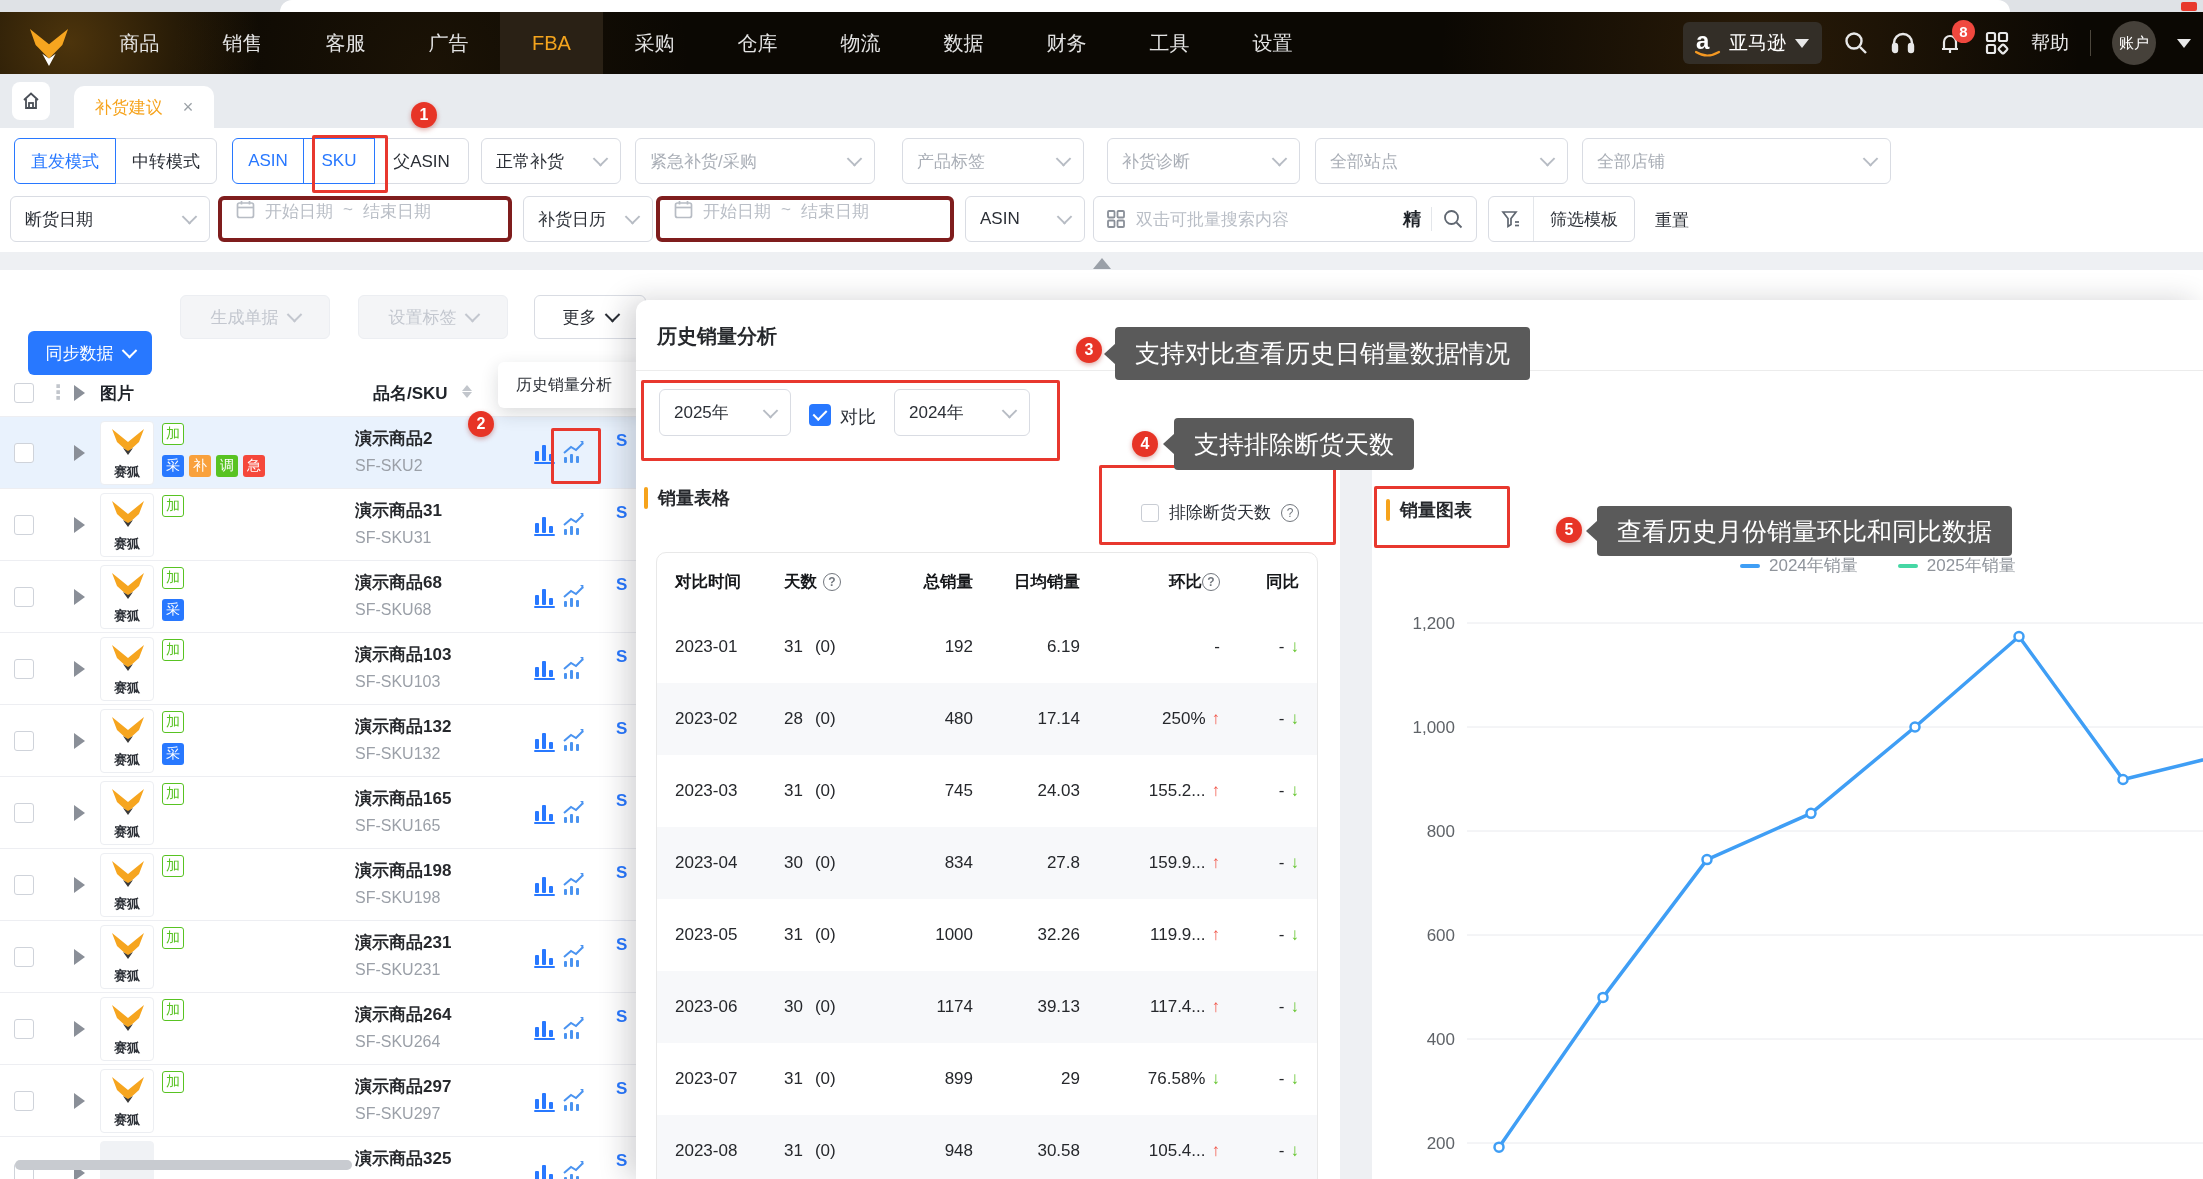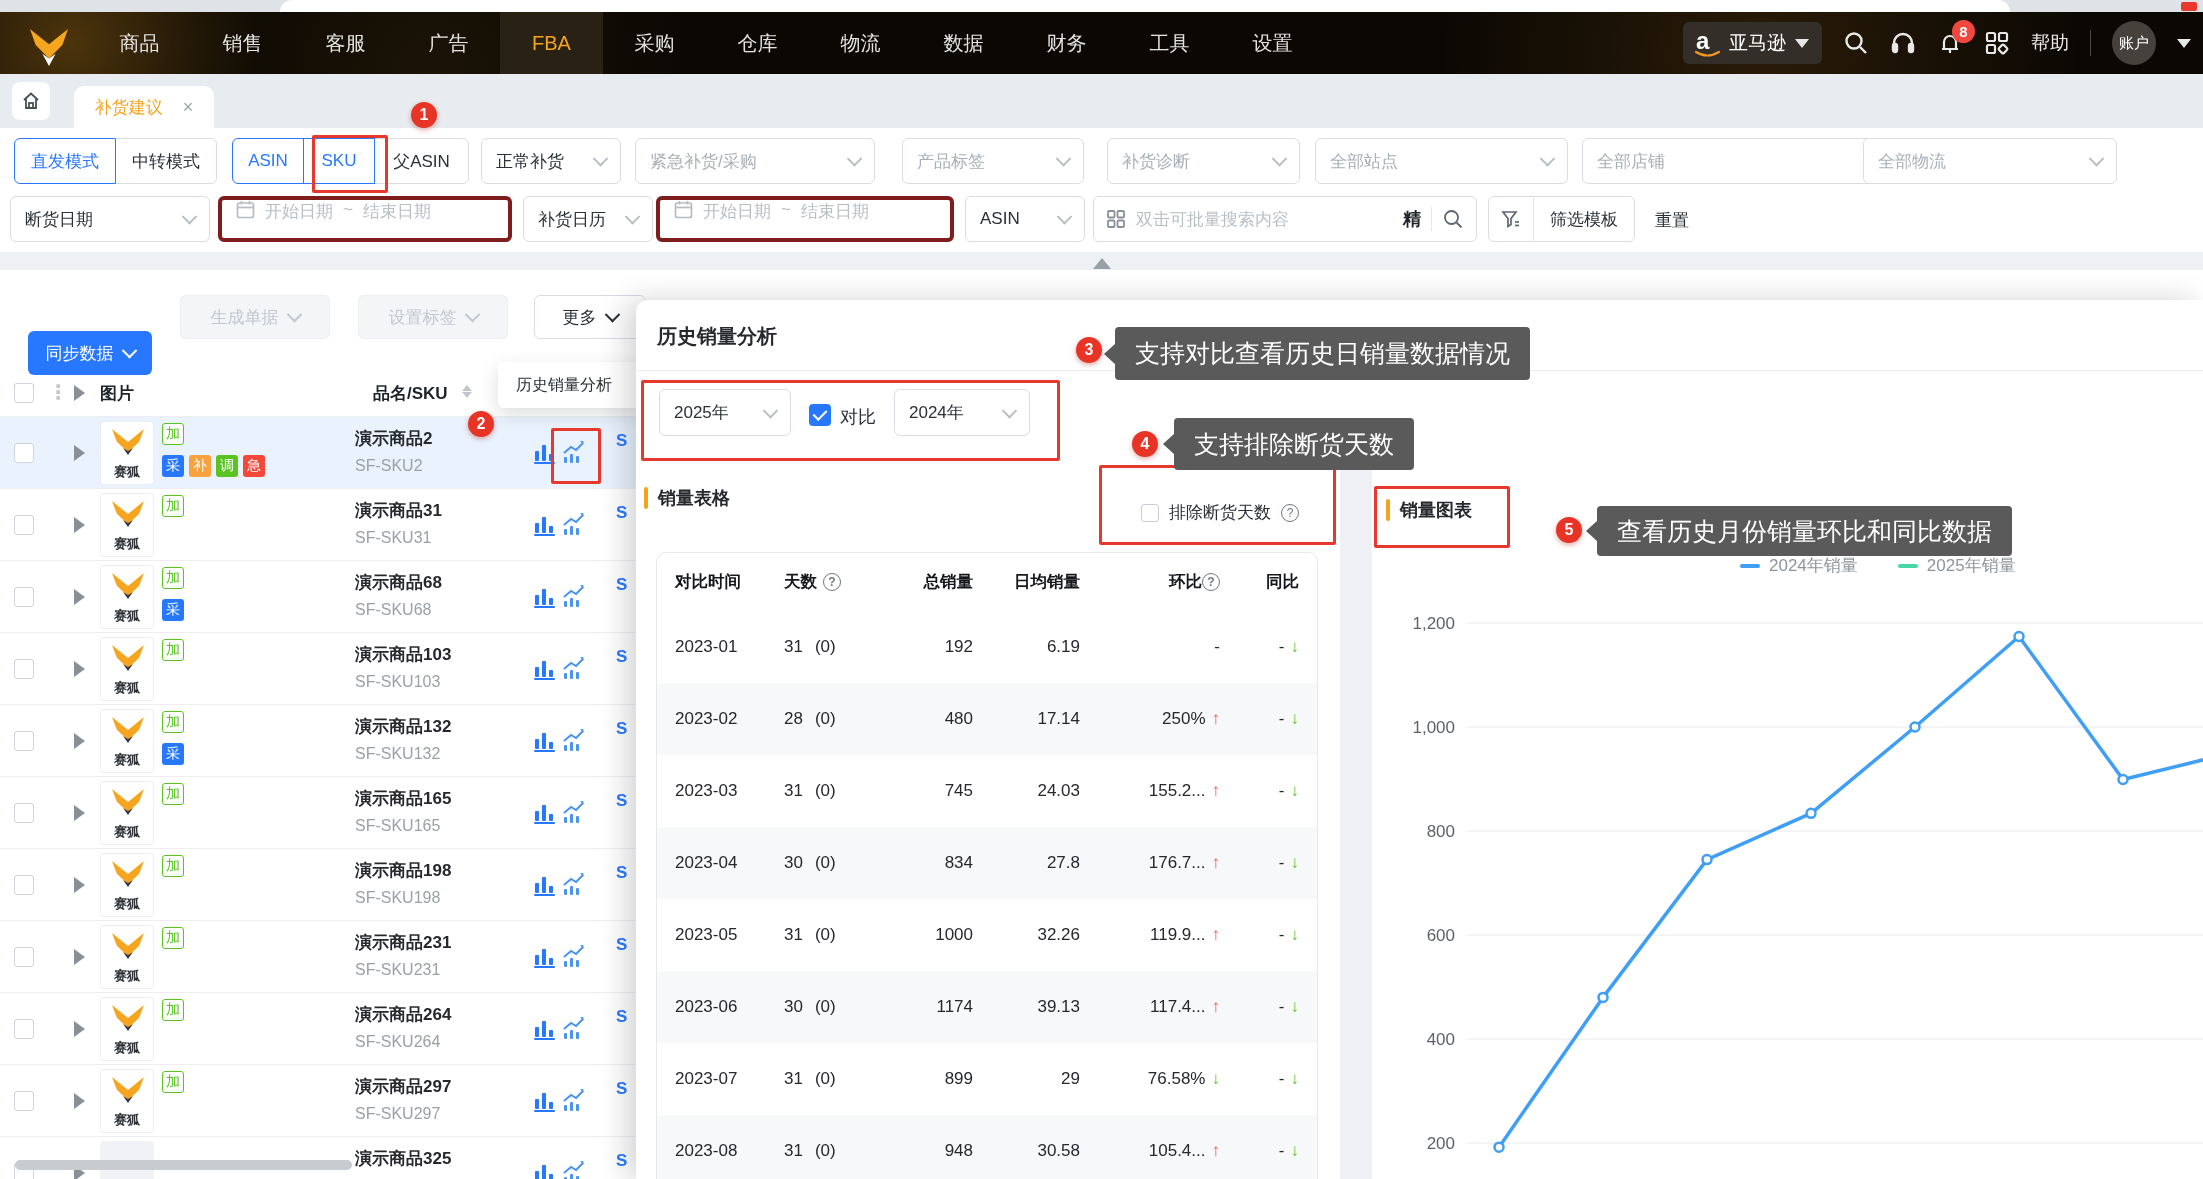--- a/index.html
+++ b/index.html
@@ -278,24 +278,20 @@
     <div class="ctl" style="left:1107px;top:10px;width:193px;">
       <span>补货诊断</span>
         <span class="chev"></span>
     </div>
     <div class="ctl" style="left:1315px;top:10px;width:253px;">
       <span>全部站点</span>
         <span class="chev"></span>
     </div>
     <div class="ctl" style="left:1582px;top:10px;width:309px;">
       <span>全部店铺</span>
-        <span class="chev"></span>
-    </div>
-    <div class="ctl" style="left:1863px;top:10px;width:254px;">
-      <span>全部物流</span>
         <span class="chev"></span>
     </div>
 
     <div class="ctl dark" style="left:10px;top:68px;width:200px;">
       <span>断货日期</span>
         <span class="chev"></span>
     </div>
     <div class="drange" style="left:218px;top:68px;width:294px;">
       <svg width="19" height="19" viewBox="0 0 19 19" fill="none" stroke="#b7bcc4" stroke-width="1.7">
         <rect x="1.5" y="3" width="16" height="14.5" rx="2"></rect>
@@ -775,21 +771,21 @@
                 <span class="c-yoy"><span>-</span><span class="arr-dn">↓</span></span>
               </div>
               <div class="srow alt">
                 <span class="c-time">2023-04</span>
                 <span class="c-days">
                   <span>30</span>
                   <span>(0)</span>
                 </span>
                 <span class="c-total">834</span>
                 <span class="c-daily">27.8</span>
-                <span class="c-mom"><span>176.7...</span><span class="arr-up">↑</span></span>
+                <span class="c-mom"><span>159.9...</span><span class="arr-up">↑</span></span>
                 <span class="c-yoy"><span>-</span><span class="arr-dn">↓</span></span>
               </div>
               <div class="srow">
                 <span class="c-time">2023-05</span>
                 <span class="c-days">
                   <span>31</span>
                   <span>(0)</span>
                 </span>
                 <span class="c-total">1000</span>
                 <span class="c-daily">32.26</span>

